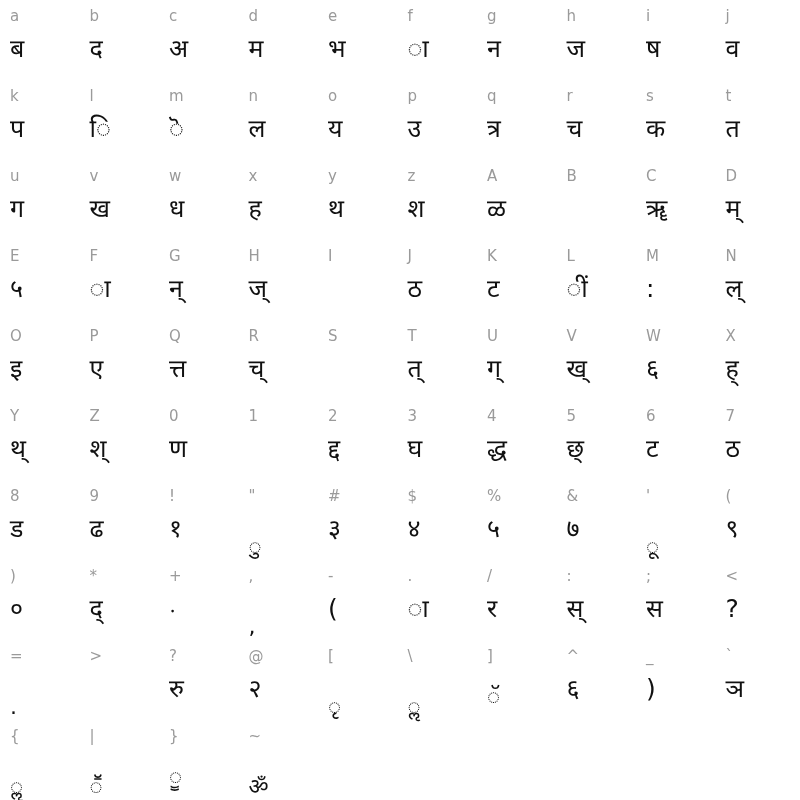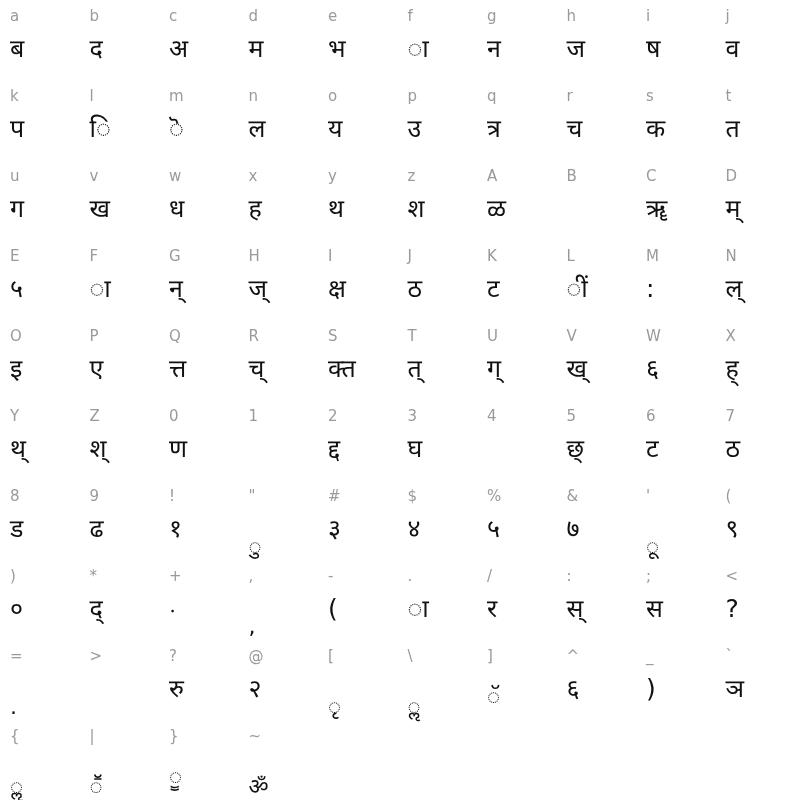--- a/index.html
+++ b/index.html
@@ -198,21 +198,20 @@
       <div class="cell">
         <div class="key">G</div>
         <div class="glyph">न्</div>
       </div>
       <div class="cell">
         <div class="key">H</div>
         <div class="glyph">ज्</div>
       </div>
       <div class="cell">
         <div class="key">I</div>
-        <div class="glyph">क्ष</div>
       </div>
       <div class="cell">
         <div class="key">J</div>
         <div class="glyph">ठ</div>
       </div>
       <div class="cell">
         <div class="key">K</div>
         <div class="glyph">ट</div>
       </div>
       <div class="cell">
@@ -240,21 +239,20 @@
       <div class="cell">
         <div class="key">Q</div>
         <div class="glyph">त्त</div>
       </div>
       <div class="cell">
         <div class="key">R</div>
         <div class="glyph">च्</div>
       </div>
       <div class="cell">
         <div class="key">S</div>
-        <div class="glyph">क्त</div>
       </div>
       <div class="cell">
         <div class="key">T</div>
         <div class="glyph">त्</div>
       </div>
       <div class="cell">
         <div class="key">U</div>
         <div class="glyph">ग्</div>
       </div>
       <div class="cell">
@@ -289,20 +287,21 @@
       <div class="cell">
         <div class="key">2</div>
         <div class="glyph">द्द</div>
       </div>
       <div class="cell">
         <div class="key">3</div>
         <div class="glyph">घ</div>
       </div>
       <div class="cell">
         <div class="key">4</div>
+        <div class="glyph">द्ध</div>
       </div>
       <div class="cell">
         <div class="key">5</div>
         <div class="glyph">छ्</div>
       </div>
       <div class="cell">
         <div class="key">6</div>
         <div class="glyph">ट</div>
       </div>
       <div class="cell">

